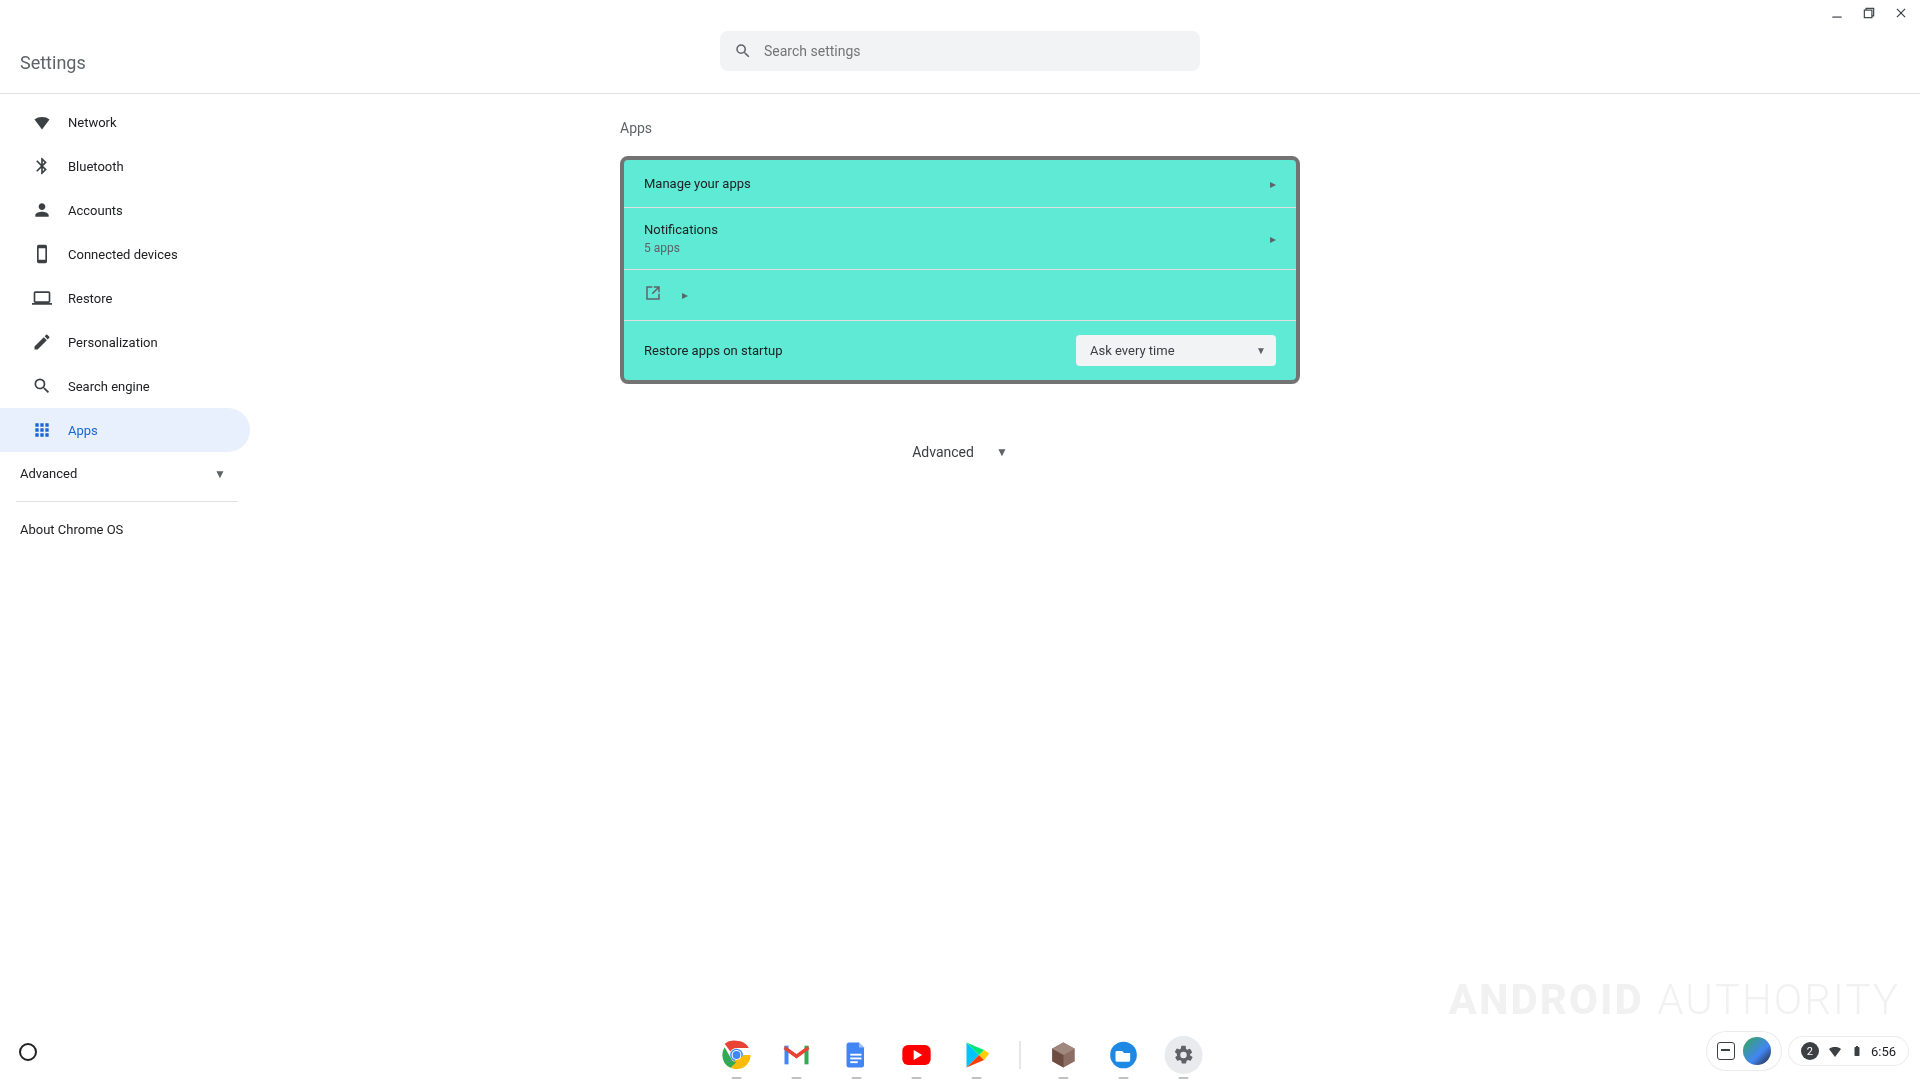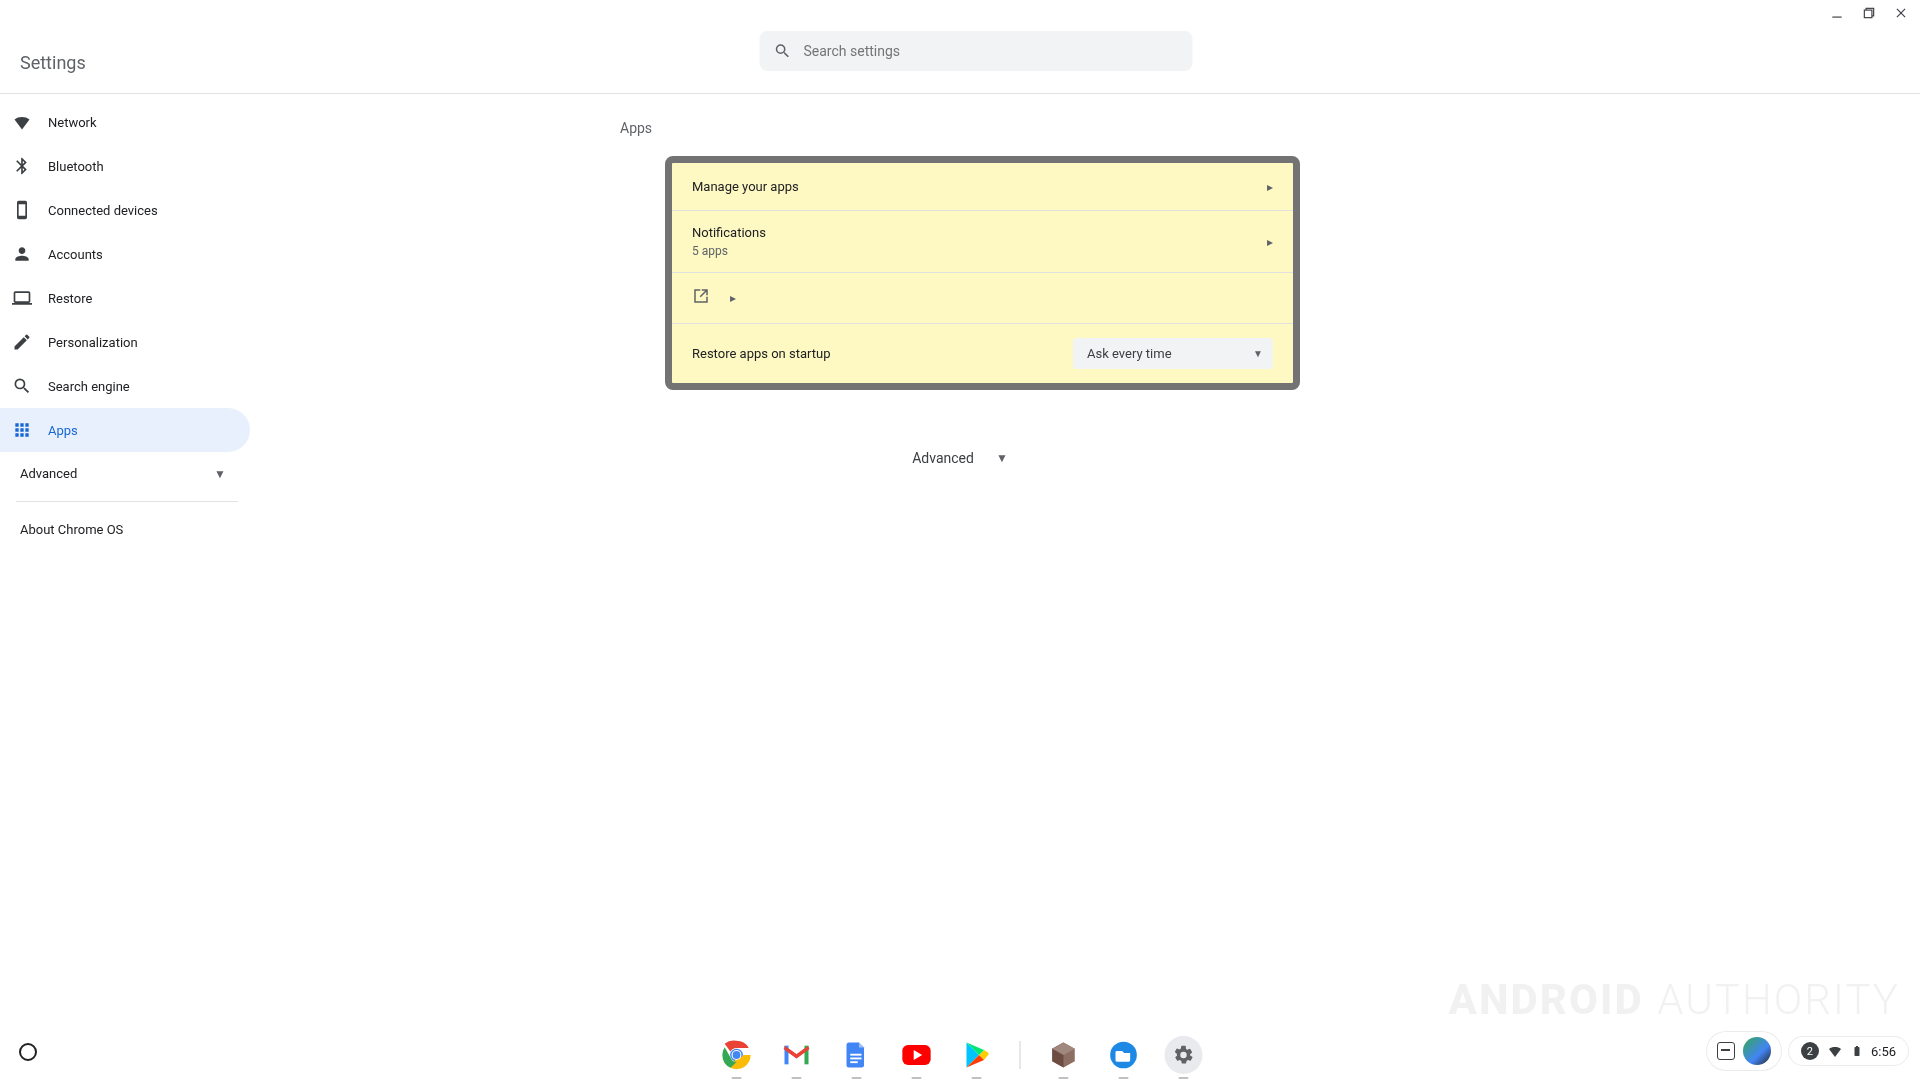--- a/index.html
+++ b/index.html
@@ -1,35 +1,35 @@
 <!DOCTYPE html>
 <html><head>
 <meta charset="utf-8">
 <style>
 * { margin: 0; padding: 0; box-sizing: border-box; font-family: "Roboto", "Segoe UI", Arial, sans-serif; }
 html, body { width: 1920px; height: 1080px; overflow: hidden; background: #fff; color: #202124; }
 .window-controls { position: absolute; top: 4px; right: 10px; display: flex; gap: 14px; align-items: center; z-index: 50; }
 .window-controls span { font-size: 14px; color: #333; cursor: pointer; display: inline-flex; width: 18px; height: 18px; align-items: center; justify-content: center; }
 .topbar { position: absolute; top: 28px; left: 0; right: 0; height: 46px; display: flex; align-items: center; }
 .app-title { position: absolute; left: 20px; top: 12px; font-size: 18px; color: #5f6368; line-height: 46px; }
-.search-wrap { position: absolute; left: 50%; transform: translateX(-50%); width: 433px; height: 40px; background: #f1f3f4; border-radius: 8px; display: flex; align-items: center; padding: 0 14px; gap: 12px; margin-left: 16px; }
+.search-wrap { position: absolute; left: 50%; transform: translateX(-50%); width: 480px; height: 40px; background: #f1f3f4; border-radius: 8px; display: flex; align-items: center; padding: 0 14px; gap: 12px; }
 .search-wrap svg { width: 18px; height: 18px; fill: #5f6368; }
 .search-wrap input { border: none; background: transparent; outline: none; font-size: 14px; color: #5f6368; flex: 1; }
 .divider-line { position: absolute; top: 93px; left: 0; right: 0; height: 1px; background: #e1e1e1; }
 .sidebar { position: absolute; top: 100px; left: 0; width: 250px; display: flex; flex-direction: column; }
-.nav-item { display: flex; align-items: center; gap: 16px; height: 44px; padding-left: 12px; border-top-right-radius: 22px; border-bottom-right-radius: 22px; cursor: pointer; font-size: 13px; color: #202124; }
+.nav-item { display: flex; align-items: center; gap: 16px; height: 44px; padding-left: 32px; border-top-right-radius: 22px; border-bottom-right-radius: 22px; cursor: pointer; font-size: 13px; color: #202124; }
 .nav-item svg, .nav-item .ico { width: 20px; height: 20px; fill: #3c4043; display: inline-flex; align-items: center; justify-content: center; }
 .nav-item.active { background: #e8f0fe; color: #1967d2; }
 .nav-item.active svg { fill: #1967d2; }
 .sidebar-adv { display: flex; align-items: center; justify-content: space-between; padding: 14px 24px 14px 20px; font-size: 13px; color: #202124; cursor: pointer; }
 .sidebar-sep { height: 1px; background: #e1e1e1; margin: 6px 12px 6px 16px; }
 .sidebar-about { padding: 14px 20px; font-size: 13px; cursor: pointer; }
 .main { position: absolute; top: 120px; left: 50%; transform: translateX(-50%); width: 680px; }
 .section-title { font-size: 14px; color: #5f6368; margin-bottom: 20px; }
-.card { border: 7px solid #737373; border-radius: 8px; background: #fef9c3; overflow: hidden; margin-left: 45px; }
+.card { border: 4px solid #737373; border-radius: 8px; background: #5eead4; overflow: hidden; }
 .row { display: flex; align-items: center; justify-content: space-between; padding: 14px 20px; border-bottom: 1px solid #e0e0e0; cursor: pointer; min-height: 48px; }
 .row:last-child { border-bottom: none; }
 .row-main { display: flex; flex-direction: column; gap: 4px; }
 .row-title { font-size: 13px; color: #202124; }
 .row-sub { font-size: 12px; color: #5f6368; }
 .row-sub a { color: #1a73e8; text-decoration: none; cursor: pointer; }
 .row-right { display: flex; align-items: center; gap: 20px; }
 .chev { font-size: 12px; color: #5f6368; }
 .dropdown { display: flex; align-items: center; justify-content: space-between; background: #f1f3f4; padding: 8px 10px 8px 14px; width: 200px; font-size: 13px; color: #3c4043; border-radius: 4px; cursor: pointer; }
 .dropdown .tri { font-size: 10px; color: #5f6368; }
@@ -95,29 +95,29 @@
     <span>Network</span>
   </div>
   <div class="nav-item">
     <svg viewBox="0 0 24 24">
         <path d="M17.71 7.71L12 2h-1v7.59L6.41 5 5 6.41 10.59 12 5 17.59 6.41 19 11 14.41V22h1l5.71-5.71L13.41 12l4.3-4.29zM13 5.83l1.88 1.88L13 9.59V5.83zm1.88 10.46L13 18.17v-3.76l1.88 1.88z"></path>
       </svg>
     <span>Bluetooth</span>
   </div>
   <div class="nav-item">
     <svg viewBox="0 0 24 24">
+        <path d="M12 12c2.21 0 4-1.79 4-4s-1.79-4-4-4-4 1.79-4 4 1.79 4 4 4zm0 2c-2.67 0-8 1.34-8 4v2h16v-2c0-2.66-5.33-4-8-4z"></path>
+      </svg>
+    <span>Accounts</span>
+  </div>
+  <div class="nav-item">
+    <svg viewBox="0 0 24 24">
         <path d="M16 1H8a2 2 0 0 0-2 2v18a2 2 0 0 0 2 2h8a2 2 0 0 0 2-2V3a2 2 0 0 0-2-2zm0 18H8V5h8v14z"></path>
       </svg>
     <span>Connected devices</span>
-  </div>
-  <div class="nav-item">
-    <svg viewBox="0 0 24 24">
-        <path d="M12 12c2.21 0 4-1.79 4-4s-1.79-4-4-4-4 1.79-4 4 1.79 4 4 4zm0 2c-2.67 0-8 1.34-8 4v2h16v-2c0-2.66-5.33-4-8-4z"></path>
-      </svg>
-    <span>Accounts</span>
   </div>
   <div class="nav-item">
     <svg viewBox="0 0 24 24">
         <path d="M20 18c1.1 0 2-.9 2-2V6c0-1.1-.9-2-2-2H4c-1.1 0-2 .9-2 2v10c0 1.1.9 2 2 2H0v2h24v-2h-4zM4 6h16v10H4V6z"></path>
       </svg>
     <span>Restore</span>
   </div>
   <div class="nav-item">
     <svg viewBox="0 0 24 24">
         <path d="M3 17.25V21h3.75L17.81 9.94l-3.75-3.75L3 17.25zM20.71 7.04a1 1 0 0 0 0-1.41l-2.34-2.34a1 1 0 0 0-1.41 0l-1.83 1.83 3.75 3.75 1.83-1.83z"></path>

